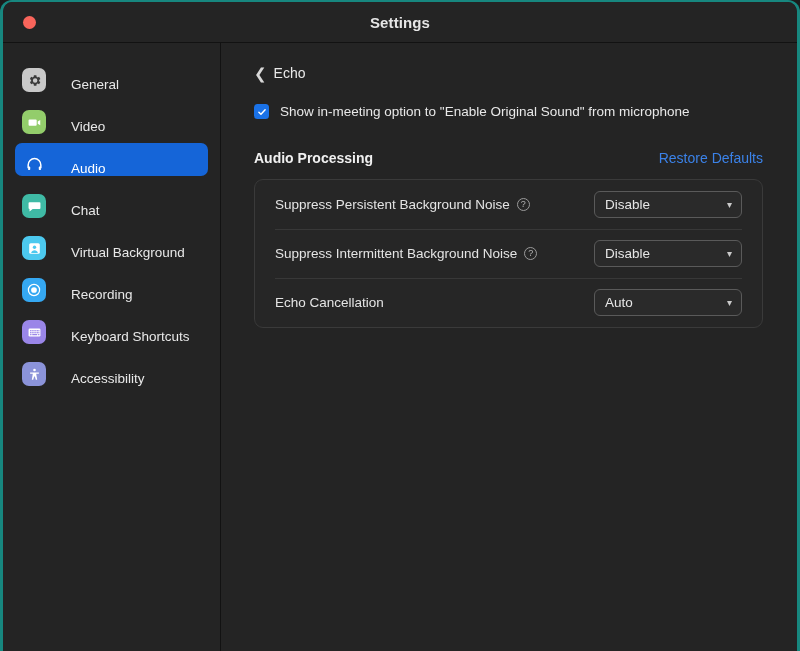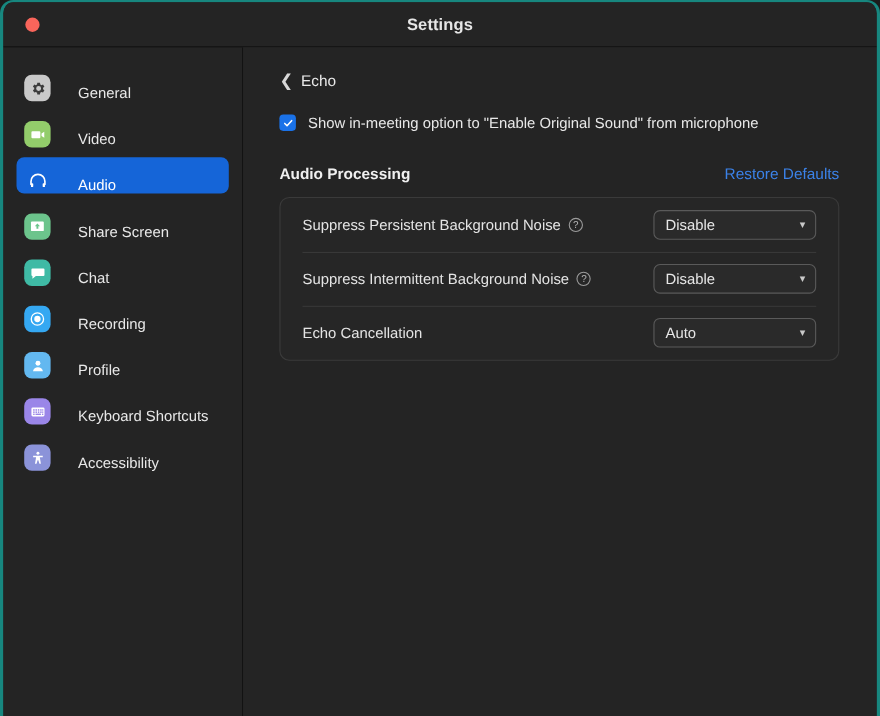--- a/index.html
+++ b/index.html
@@ -190,59 +190,51 @@
       <div class="nav-item active">
         <span class="nav-icon bare">
           <svg width="19" height="19" viewBox="0 0 24 24" fill="none" stroke="#ffffff" stroke-width="1.9" stroke-linecap="round">
             <path d="M4 16v-3.5a8 8 0 1116 0V16"></path>
             <path d="M4 14.5h1.6a1 1 0 011 1V18a1 1 0 01-1 1H4zM20 14.5h-1.6a1 1 0 00-1 1V18a1 1 0 001 1H20z" fill="#ffffff" stroke="none"></path>
           </svg>
         </span>
         <span class="nav-label">Audio</span>
       </div>
 
-      <div class="nav-item">
-        <span class="nav-icon" style="background:#6cc48c">
-          <svg width="14" height="14" viewBox="0 0 24 24" fill="#ffffff">
-            <path d="M3.5 4h17a1.5 1.5 0 011.5 1.5v12a1.5 1.5 0 01-1.5 1.5h-17A1.5 1.5 0 012 17.5v-12A1.5 1.5 0 013.5 4z" fill="#ffffff"></path>
-            <path d="M12 7.2l4 4.3h-2.5v4h-3v-4H8z" fill="#6cc48c"></path>
-          </svg>
-        </span>
-        <span class="nav-label">Share Screen</span>
-      </div>
 
       <div class="nav-item">
         <span class="nav-icon" style="background:#3fbaa5">
           <svg width="15" height="15" viewBox="0 0 24 24" fill="#ffffff">
             <path d="M4 5h16a1.5 1.5 0 011.5 1.5v8A1.5 1.5 0 0120 16H9l-5 4v-4a1.5 1.5 0 01-1.5-1.5v-8A1.5 1.5 0 014 5z"></path>
           </svg>
         </span>
         <span class="nav-label">Chat</span>
       </div>
 
+      <div class="nav-item">
+        <span class="nav-icon" style="background:#4cc9ef">
+          <svg width="15" height="15" viewBox="0 0 24 24">
+            <rect x="3.5" y="3.5" width="17" height="17" rx="2.5" fill="#ffffff"></rect>
+            <circle cx="12" cy="10" r="2.7" fill="#4cc9ef"></circle>
+            <path d="M6.6 19c.7-3 2.8-4.4 5.4-4.4s4.7 1.4 5.4 4.4z" fill="#4cc9ef"></path>
+          </svg>
+        </span>
+        <span class="nav-label">Virtual Background</span>
+      </div>
 
       <div class="nav-item">
         <span class="nav-icon" style="background:#35a8f2">
           <svg width="16" height="16" viewBox="0 0 24 24">
             <circle cx="12" cy="12" r="8.4" fill="none" stroke="#ffffff" stroke-width="1.8"></circle>
             <circle cx="12" cy="12" r="4.3" fill="#ffffff"></circle>
           </svg>
         </span>
         <span class="nav-label">Recording</span>
       </div>
 
-      <div class="nav-item">
-        <span class="nav-icon" style="background:#63b8f0">
-          <svg width="15" height="15" viewBox="0 0 24 24" fill="#ffffff">
-            <circle cx="12" cy="8.4" r="3.6"></circle>
-            <path d="M4.8 20c.6-4 3.6-6 7.2-6s6.6 2 7.2 6z"></path>
-          </svg>
-        </span>
-        <span class="nav-label">Profile</span>
-      </div>
 
 
       <div class="nav-item">
         <span class="nav-icon" style="background:#9a86e8">
           <svg width="15" height="15" viewBox="0 0 24 24">
             <rect x="2.5" y="5.5" width="19" height="13" rx="2" fill="#ffffff"></rect>
             <g fill="#9a86e8">
               <rect x="5" y="8" width="2.2" height="2.2"></rect>
                 <rect x="8.4" y="8" width="2.2" height="2.2"></rect>
               <rect x="11.8" y="8" width="2.2" height="2.2"></rect>

